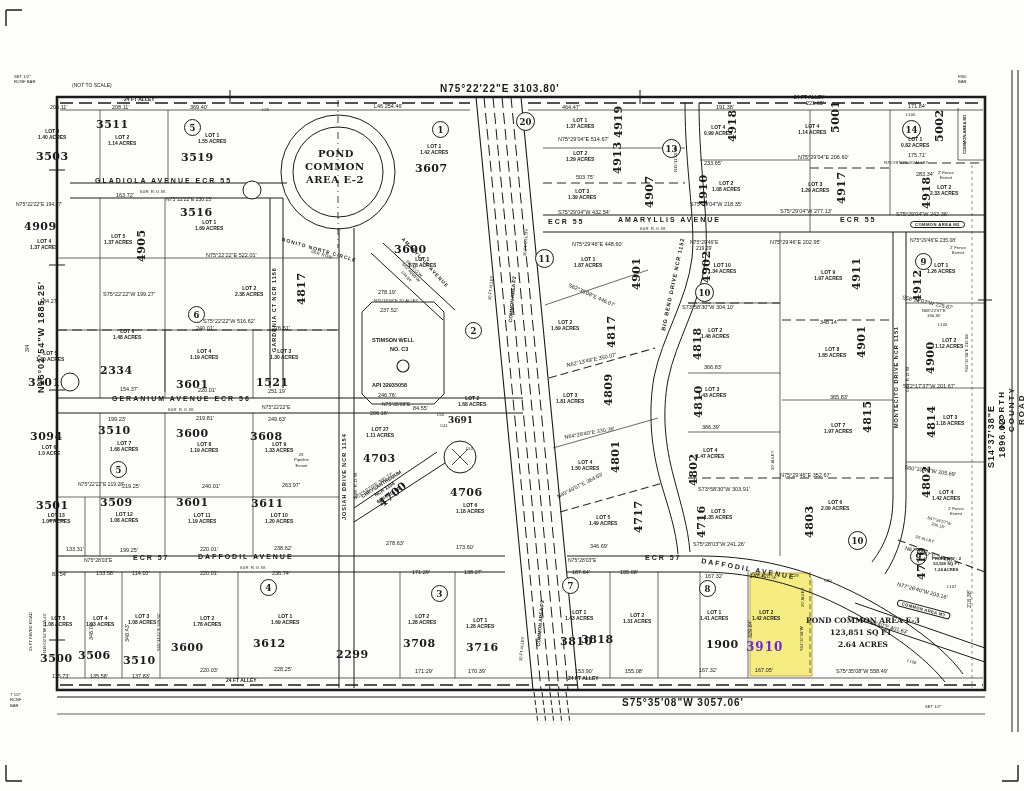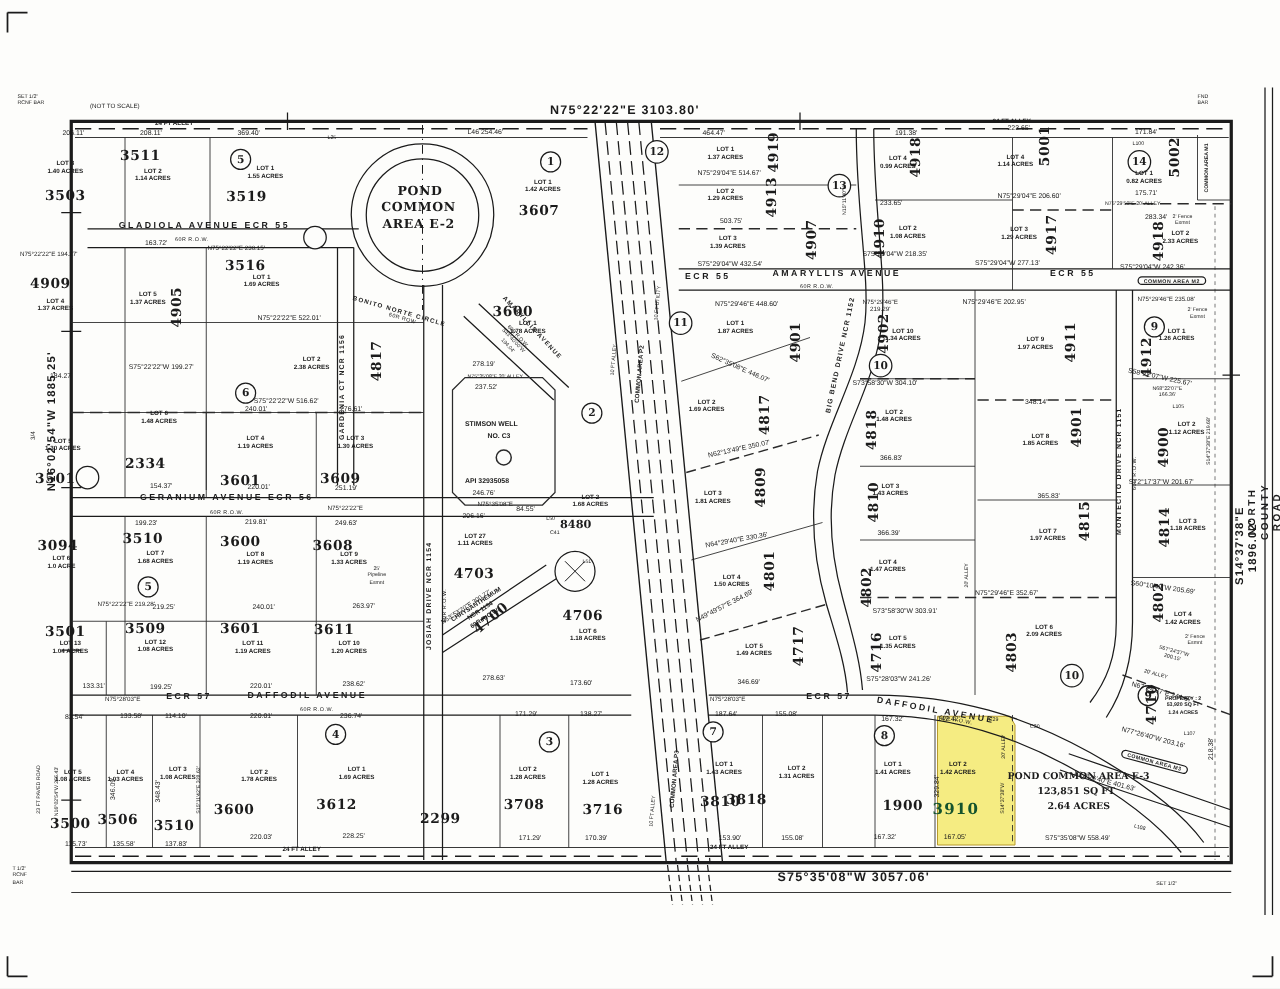--- a/index.html
+++ b/index.html
@@ -19,21 +19,21 @@
   .st2{font-size:5.5px;font-weight:700;letter-spacing:1px;}
   .row{font-size:4.3px;letter-spacing:.4px;}
   .vu{transform:rotate(-90deg);}
   .bd{font-size:10px;font-weight:700;letter-spacing:1px;}
   .bd9{font-size:9px;font-weight:700;letter-spacing:1px;}
   .blk{position:absolute;border:1.3px solid #1b1b1b;border-radius:50%;width:15px;height:15px;
        display:flex;align-items:center;justify-content:center;
        font:700 8.5px "DejaVu Serif",serif;background:#fdfdfb;}
   .pill{border:1px solid #1b1b1b;border-radius:8px;padding:0 4px;font-size:4.2px;font-weight:700;
         letter-spacing:.4px;background:#fdfdfb;white-space:nowrap;}
-  .hl{color:#14532d;font:700 12px "DejaVu Serif",serif;letter-spacing:1px;}
+  .hl{color:#6d28d9;font:700 12px "DejaVu Serif",serif;letter-spacing:1px;}
   .pond{font:700 10px "DejaVu Serif",serif;letter-spacing:.5px;}
   .pond1{font:700 7.5px "DejaVu Serif",serif;}
 </style>
 </head>
 <body>
 
 <div id="sheet">
 
 <svg width="1024" height="791" viewBox="0 0 1024 791">
 
@@ -157,21 +157,21 @@
 <i class="d5" style="left:405px;top:236px;transform:rotate(47deg);font-weight:700;letter-spacing:1px">AMARYLLIS AVENUE</i>
 <i class="vu" style="left:997px;top:432px;font-size:8px;font-weight:700;letter-spacing:2px">NORTH COUNTY ROAD 1150</i>
 <i class="d4" style="left:487px;top:300px;transform:rotate(-85deg)">10 FT ALLEY</i>
 <i class="d5" style="left:507px;top:322px;transform:rotate(-85deg);font-weight:700">COMMON AREA P2</i>
 <i class="d4" style="left:522px;top:256px;transform:rotate(-85deg)">10 FT UTILITY</i>
 <i class="d5" style="left:535px;top:646px;transform:rotate(-85deg);font-weight:700">COMMON AREA P3</i>
 <i class="d4" style="left:518px;top:661px;transform:rotate(-85deg)">10 FT ALLEY</i>
 
 <em class="blk" style="left:184px;top:119px">5</em>
 <em class="blk" style="left:432px;top:121px">1</em>
-<em class="blk" style="left:516px;top:112px;width:17px;height:17px">12</em>
+<em class="blk" style="left:516px;top:112px;width:17px;height:17px">20</em>
 <em class="blk" style="left:662px;top:139px;width:17px;height:17px">13</em>
 <em class="blk" style="left:902px;top:120px;width:17px;height:17px">14</em>
 <em class="blk" style="left:535px;top:249px;width:17px;height:17px">11</em>
 <em class="blk" style="left:465px;top:322px">2</em>
 <em class="blk" style="left:188px;top:306px">6</em>
 <em class="blk" style="left:695px;top:283px;width:17px;height:17px">10</em>
 <em class="blk" style="left:915px;top:253px">9</em>
 <em class="blk" style="left:110px;top:461px">5</em>
 <em class="blk" style="left:260px;top:579px">4</em>
 <em class="blk" style="left:431px;top:585px">3</em>
@@ -209,21 +209,21 @@
 2.38 ACRES</i>
 <b class="n" style="left:100px;top:364px">2334</b>
     <i class="det" style="left:113px;top:328px">LOT 6
 1.48 ACRES</i>
 <b class="n" style="left:28px;top:376px">3501</b>
     <i class="det" style="left:36px;top:350px">LOT 5
 1.30 ACRES</i>
 <b class="n" style="left:176px;top:378px">3601</b>
     <i class="det" style="left:190px;top:348px">LOT 4
 1.19 ACRES</i>
-<b class="n" style="left:256px;top:376px">3609</b>
+<b class="n" style="left:256px;top:376px">1521</b>
     <i class="det" style="left:270px;top:348px">LOT 3
 1.30 ACRES</i>
 <b class="n" style="left:30px;top:430px">3094</b>
     <i class="det" style="left:38px;top:444px">LOT 6
 1.0 ACRE</i>
 <b class="n" style="left:98px;top:424px">3510</b>
     <i class="det" style="left:110px;top:440px">LOT 7
 1.68 ACRES</i>
 <b class="n" style="left:176px;top:427px">3600</b>
     <i class="det" style="left:190px;top:441px">LOT 8
@@ -277,21 +277,21 @@
 <b class="hl" style="left:746px;top:640px">3910</b>
     <i class="det" style="left:752px;top:609px">LOT 2
 1.42 ACRES</i>
 <b class="n" style="left:363px;top:452px">4703</b>
     <i class="det" style="left:366px;top:426px">LOT 27
 1.11 ACRES</i>
 <b class="n" style="left:376px;top:500px;transform:rotate(-40deg)">4700</b>
 <b class="n" style="left:450px;top:486px">4706</b>
     <i class="det" style="left:456px;top:502px">LOT 6
 1.18 ACRES</i>
-<b class="n2" style="left:448px;top:415px">8480</b>
+<b class="n2" style="left:448px;top:415px">3691</b>
     <i class="det" style="left:458px;top:395px">LOT 2
 1.68 ACRES</i>
 <b class="n vu" style="left:630px;top:290px">4901</b>
     <i class="det" style="left:574px;top:256px">LOT 1
 1.87 ACRES</i>
 <b class="n vu" style="left:605px;top:348px">4817</b>
     <i class="det" style="left:551px;top:319px">LOT 2
 1.69 ACRES</i>
 <b class="n vu" style="left:602px;top:406px">4809</b>
     <i class="det" style="left:556px;top:392px">LOT 3

